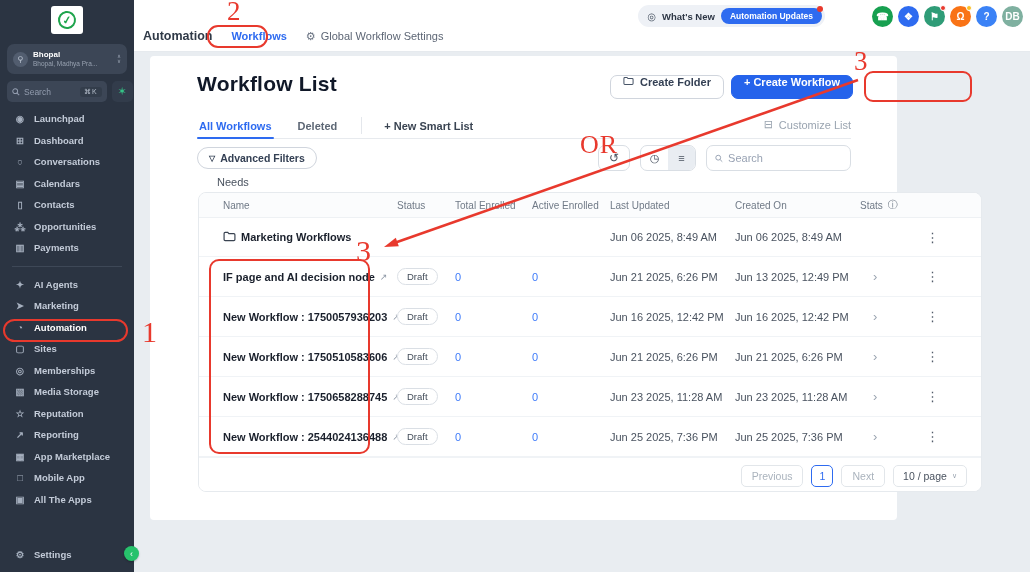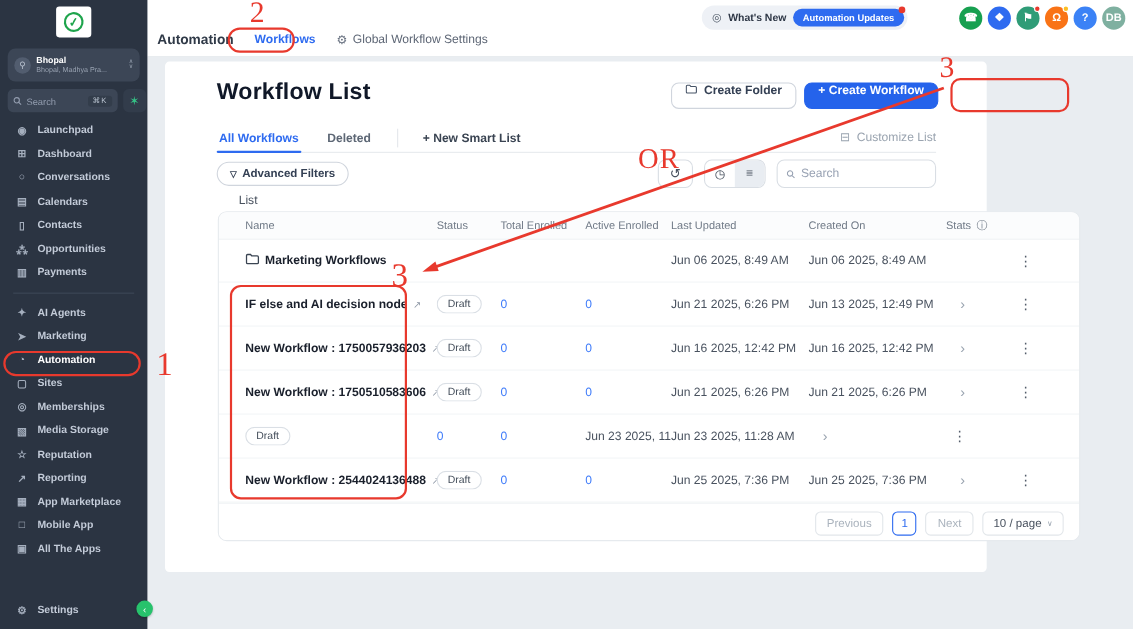--- a/index.html
+++ b/index.html
@@ -300,21 +300,21 @@
         </div>
         <div class="search-input">
           <svg width="9" height="9" viewBox="0 0 10 10">
               <circle cx="4" cy="4" r="3" fill="none" stroke="#98a2b3" stroke-width="1.2"></circle>
               <line x1="6.3" y1="6.3" x2="9" y2="9" stroke="#98a2b3" stroke-width="1.2"></line>
             </svg>
           <input type="text" placeholder="Search" style="">
         </div>
       </div>
     </div>
-    <div class="breadcrumb">List</div>
+    <div class="breadcrumb">Needs</div>
 
     <div class="card">
       <div class="trow thead" id="thead">
           <div class="cell">
             <div>Name</div>
           </div>
           <div class="cell">
             <div>Status</div>
           </div>
           <div class="cell">
@@ -350,21 +350,21 @@
             <div class="cell num"></div>
             <div class="cell date">Jun 06 2025, 8:49 AM</div>
             <div class="cell date">Jun 06 2025, 8:49 AM</div>
             <div class="cell"></div>
             <div class="cell">
               <div class="kebab">⋮</div>
             </div>
           </div>
           <div class="trow row-wf">
             <div class="cell">
-              <div class="wf-name">IF else and AI decision node</div>
+              <div class="wf-name">IF page and AI decision node</div>
               <div class="ext">↗</div>
             </div>
             <div class="cell">
               <div class="badge-draft">Draft</div>
             </div>
             <div class="cell num">0</div>
             <div class="cell num">0</div>
             <div class="cell date">Jun 21 2025, 6:26 PM</div>
             <div class="cell date">Jun 13 2025, 12:49 PM</div>
             <div class="cell">
@@ -406,20 +406,24 @@
             <div class="cell date">Jun 21 2025, 6:26 PM</div>
             <div class="cell date">Jun 21 2025, 6:26 PM</div>
             <div class="cell">
               <div class="chev">›</div>
             </div>
             <div class="cell">
               <div class="kebab">⋮</div>
             </div>
           </div>
           <div class="trow row-wf">
+            <div class="cell">
+              <div class="wf-name">New Workflow : 1750658288745</div>
+              <div class="ext">↗</div>
+            </div>
             <div class="cell">
               <div class="badge-draft">Draft</div>
             </div>
             <div class="cell num">0</div>
             <div class="cell num">0</div>
             <div class="cell date">Jun 23 2025, 11:28 AM</div>
             <div class="cell date">Jun 23 2025, 11:28 AM</div>
             <div class="cell">
               <div class="chev">›</div>
             </div>

